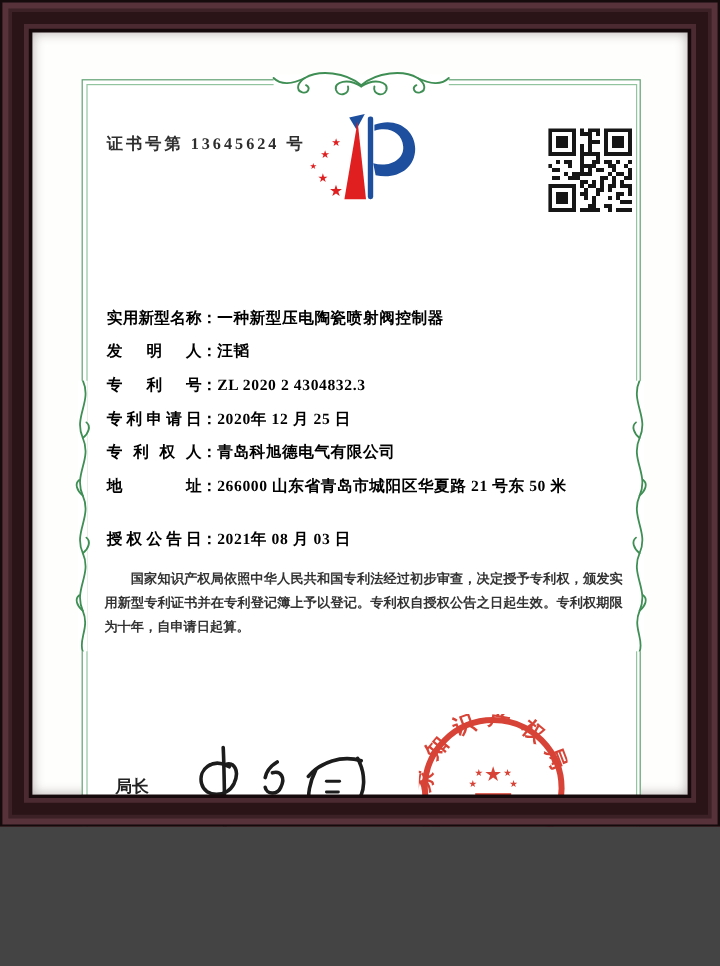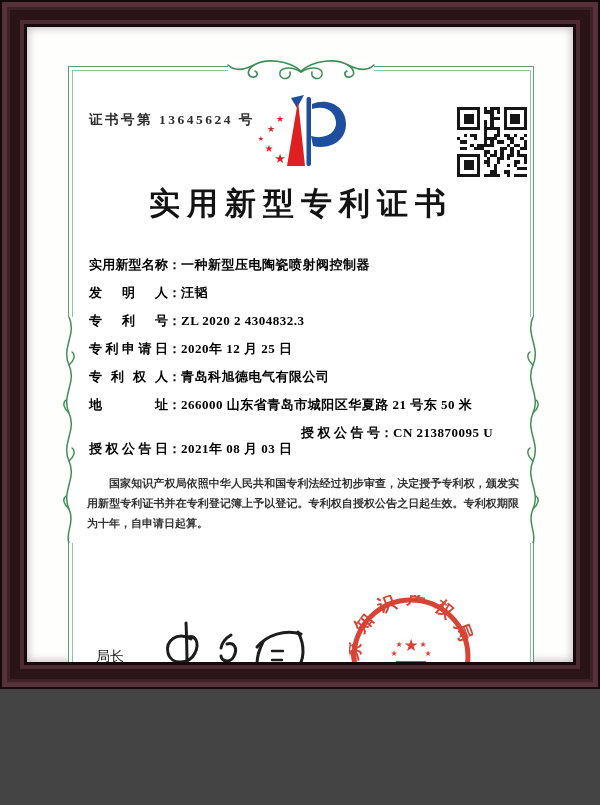--- a/index.html
+++ b/index.html
@@ -29,21 +29,21 @@
   .fields{position:absolute;left:20px;top:188px;right:10px;display:flex;flex-direction:column;gap:9px;
           font-size:13px;font-weight:700;color:#000000;}
   .frow{display:flex;white-space:nowrap;line-height:19px;}
   .f-label{display:inline-block;width:79px;text-align:justify;text-align-last:justify;}
   .f-colon{display:inline-block;}
   .f-value{display:inline-block;letter-spacing:.5px;}
   .grant-left{display:inline-block;width:212px;margin-top:16px;}
   .paras{position:absolute;left:18px;top:406px;width:432px;
          font-size:11px;line-height:1.84;color:#333;text-align:justify;font-weight:600;}
   .paras p{margin:0;text-indent:2em;}
-  .sig-block{position:absolute;left:27px;top:578px;font-size:14px;color:#222;font-weight:400;line-height:24px;}
+  .sig-block{position:absolute;left:27px;top:578px;font-size:14px;color:#222;font-weight:700;line-height:24px;}
   .sig-script{position:absolute;left:88px;top:548px;width:180px;height:100px;}
   .seal{position:absolute;left:280px;top:528px;width:124px;height:124px;opacity:.92;}
   .seal-date{position:absolute;left:286px;top:626px;font-size:13px;font-weight:700;
              color:#b03322;letter-spacing:1px;white-space:nowrap;z-index:6;margin-left:16px;}
   svg{display:block;}
 </style>
 </head>
 <body>
 
 <div class="stage">
@@ -195,21 +195,20 @@
             <rect x="14" y="0" width="7" height="7"></rect>
             <rect x="15" y="1" width="5" height="5" fill="#fff"></rect>
             <rect x="16" y="2" width="3" height="3"></rect>
             <rect x="0" y="14" width="7" height="7"></rect>
             <rect x="1" y="15" width="5" height="5" fill="#fff"></rect>
             <rect x="2" y="16" width="3" height="3"></rect>
           </g>
       </svg>
     </div>
 
-    <div class="title">实用新型专利证书</div>
 
     <div class="fields">
       <div class="frow">
         <span class="f-label">实用新型名称</span>
           <span class="f-colon">：</span>
           <span class="f-value">一种新型压电陶瓷喷射阀控制器</span>
       </div>
       <div class="frow">
         <span class="f-label">发明人</span>
           <span class="f-colon">：</span>
@@ -231,23 +230,20 @@
           <span class="f-value">青岛科旭德电气有限公司</span>
       </div>
       <div class="frow">
         <span class="f-label">地址</span>
           <span class="f-colon">：</span>
           <span class="f-value">266000 山东省青岛市城阳区华夏路 21 号东 50 米</span>
       </div>
       <div class="frow">
         <span class="grant-left">
           <span class="f-label">授权公告日</span><span class="f-colon">：</span><span class="f-value">2021年 08 月 03 日</span>
-        </span>
-        <span>
-          <span class="f-label">授权公告号</span><span class="f-colon">：</span><span class="f-value">CN 213870095 U</span>
         </span>
       </div>
     </div>
 
     <div class="paras">
       <p>国家知识产权局依照中华人民共和国专利法经过初步审查，决定授予专利权，颁发实用新型专利证书并在专利登记簿上予以登记。专利权自授权公告之日起生效。专利权期限为十年，自申请日起算。</p>
     </div>
 
     <div class="sig-block">
       <div>局长</div>

